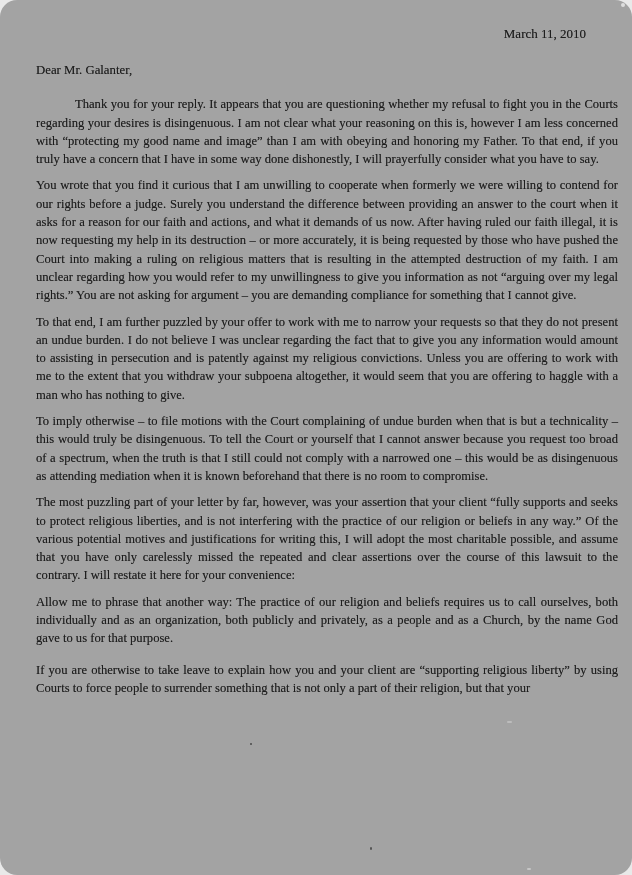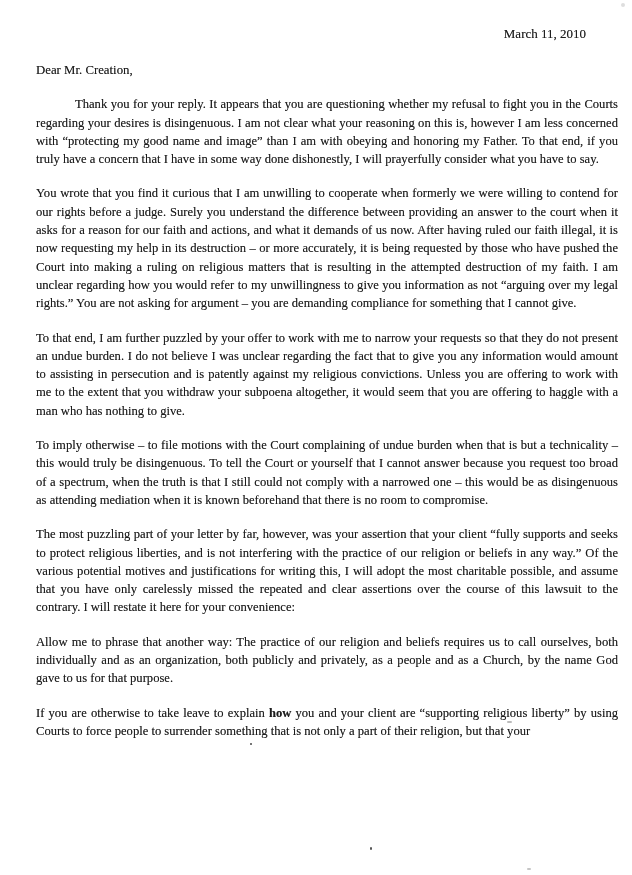--- a/index.html
+++ b/index.html
@@ -5,26 +5,27 @@
   html, body {
     margin: 0;
     padding: 0;
     background: #e9e9e9;
   }
   .page {
     position: relative;
     width: 632px;
     height: 875px;
     margin: 0 auto;
-    background: #ffffff;
+    background: #a3a3a3;
     overflow: hidden;
     font-family: "Liberation Serif", serif;
     color: #1d1d1d;
     
     text-shadow: 0 0 0.5px rgba(40,40,40,0.55);
+    border-radius: 17px;
   }
   .content {
     position: absolute;
     left: 36px;
     top: 0;
     width: 582px;
   }
   .date-line {
     margin-top: 25px;
     text-align: right;
@@ -34,33 +35,33 @@
   }
   .salutation {
     margin-top: 18px;
     font-size: 12.8px;
     line-height: 18.3px;
   }
   .letter-body {
     margin-top: 16px;
   }
   .letter-body p {
-    margin: 16px 0 7px 0;
+    margin: 8px 0 7px 0;
     font-size: 12.6px;
     line-height: 18.3px;
     text-align: justify;
   }
   .letter-body p:nth-of-type(6),
   .letter-body p:nth-of-type(7) {
     margin-bottom: 13px;
   }
   .letter-body p.indent {
     text-indent: 39px;
   }
-  .letter-body span.seg-b { font-weight: bold; }
+  .letter-body span.seg-b { font-weight: normal; }
   .letter-body span.seg-u { }
   .speck {
     position: absolute;
     border-radius: 50%;
   }
   .speck-1 { left: 250px; top: 743px; width: 2px; height: 2px; background: #4a4a4a; }
   .speck-2 { left: 507px; top: 721px; width: 5px; height: 1.5px; background: #bcbcbc; border-radius: 1px; }
   .speck-3 { left: 370px; top: 847px; width: 2px; height: 2.5px; background: #555555; }
   .speck-4 { left: 527px; top: 868px; width: 4px; height: 1.5px; background: #c6c6c6; border-radius: 1px; }
   .speck-5 { left: 621px; top: 3px; width: 4px; height: 4px; background: #dedede; }
@@ -72,21 +73,21 @@
 
   <span class="speck speck-1"></span>
   <span class="speck speck-2"></span>
   <span class="speck speck-3"></span>
   <span class="speck speck-4"></span>
   <span class="speck speck-5"></span>
 
   <div class="content">
     <div class="date-line">March 11, 2010</div>
 
-    <div class="salutation">Dear Mr. Creation,</div>
+    <div class="salutation">Dear Mr. Galanter,</div>
 
     <div class="letter-body">
         <p class="indent"><span>Thank you for your reply. It appears that you are questioning whether my refusal to fight you in the Courts regarding your desires is disingenuous. I am not clear what your reasoning on this is, however I am less concerned with “protecting my good name and image” than I am with obeying and honoring my Father. To that end, if you truly have a concern that I have in some way done dishonestly, I will prayerfully consider what you have to say.</span></p>
         <p><span>You wrote that you find it curious that I am unwilling to cooperate when formerly we were willing to contend for our rights before a judge. Surely you understand the difference between providing an answer to the court when it asks for a reason for our faith and actions, and what it demands of us now. After having ruled our faith illegal, it is now requesting my help in its destruction – or more accurately, it is being requested by those who have pushed the Court into making a ruling on religious matters that is resulting in the attempted destruction of my faith. I am unclear regarding how you would refer to my unwillingness to give you information as not “arguing over my legal rights.” You are not asking for argument – you are demanding compliance for something that I cannot give.</span></p>
         <p><span>To that end, I am further puzzled by your offer to work with me to narrow your requests so that they do not present an undue burden. I do not believe I was unclear regarding the fact that to give you </span><span class="seg-u">any</span><span> information would amount to assisting in persecution and is patently against my religious convictions. Unless you are offering to work with me to the extent that you withdraw your subpoena altogether, it would seem that you are offering to haggle with a man who has nothing to give.</span></p>
         <p><span>To imply otherwise – to file motions with the Court complaining of undue burden when that is but a technicality – this would truly be disingenuous. To tell the Court or yourself that I cannot answer because you request too broad of a spectrum, when the truth is that I still could not comply with a narrowed one – this would be as disingenuous as attending mediation when it is known beforehand that there is no room to compromise.</span></p>
         <p><span>The most puzzling part of your letter by far, however, was your assertion that your client “fully supports and seeks to protect religious liberties, and is not interfering with the practice of our religion or beliefs in any way.” Of the various potential motives and justifications for writing this, I will adopt the most charitable possible, and assume that you have only carelessly missed the repeated and clear assertions over the course of this lawsuit to the contrary. I will restate it here for your convenience:</span></p>
         <p><span>Allow me to phrase that another way: The practice of our religion and beliefs requires us to call ourselves, both individually and as an organization, both publicly and privately,  as a people and as a Church, by the name God gave to us for that purpose.</span></p>
         <p><span>If you are otherwise to take leave to explain </span><span class="seg-b">how</span><span> you and your client are “supporting religious liberty” by using Courts to force people to surrender something that is not only a part of their religion, but that your</span></p>
       </div>

